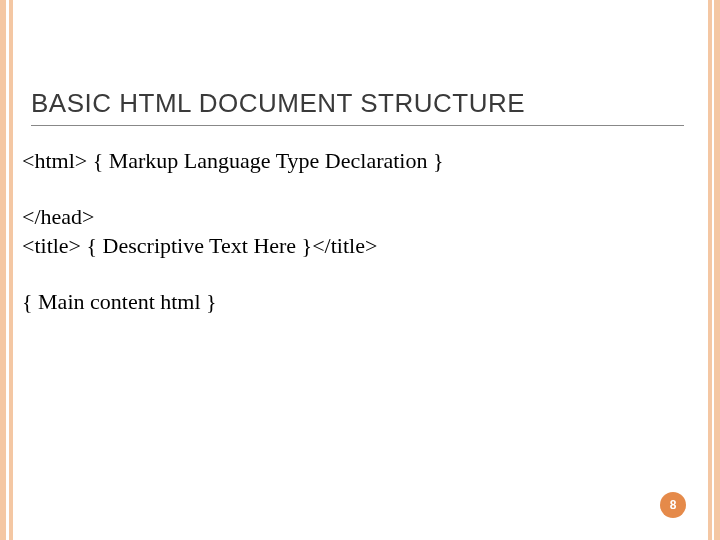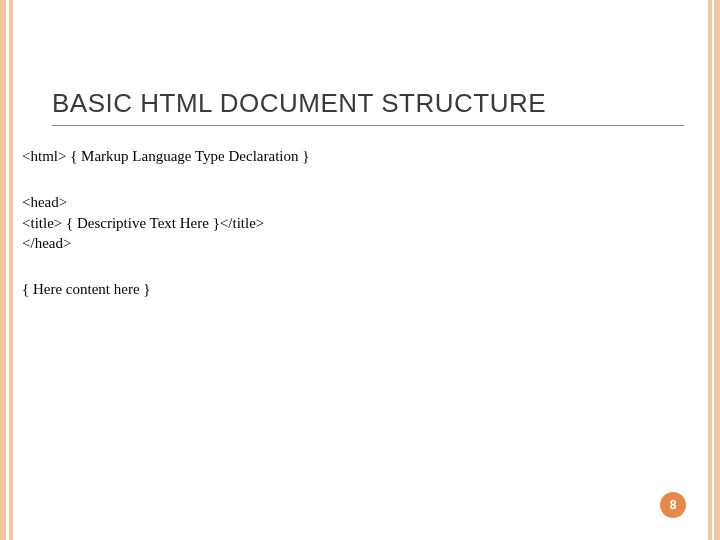--- a/index.html
+++ b/index.html
@@ -30,27 +30,27 @@
   }
 
   .title {
     font-family: Arial, Helvetica, sans-serif;
     font-weight: 400;
     font-size: 26px;
     letter-spacing: 0.5px;
     color: #3a3a3a;
     border-bottom: 1px solid #888;
     padding-bottom: 6px;
-    margin-left: 22px;
+    margin-left: 1px;
     margin-right: 6px;
     margin-bottom: 20px;
   }
 
   .content {
-    font-size: 15px;
+    font-size: 22px;
     line-height: 1.35;
     color: #000;
     margin-left: -8px;
   }
   .block { margin-bottom: 26px; }
   .block p { margin: 0; }
 
   .pagenum {
     position: absolute;
     right: 34px;
@@ -80,27 +80,26 @@
 
   <h1 class="title">BASIC HTML DOCUMENT STRUCTURE</h1>
 
   <div class="content">
 
     <div class="block">
       <p>&lt;html&gt; { Markup Language Type Declaration }</p>
     </div>
 
     <div class="block">
-      <p>&lt;head&gt;</p>
+      <p>&lt;/head&gt;</p>
       <p>&lt;title&gt; { Descriptive Text Here }&lt;/title&gt;</p>
-      <p>&lt;/head&gt;</p>
     </div>
 
     <div class="block">
-      <p>{ Here content here }</p>
+      <p>{ Main content html }</p>
     </div>
 
 
   </div>
 </div>
 
 <div class="pagenum">
   <span>8</span>
 </div>
 

